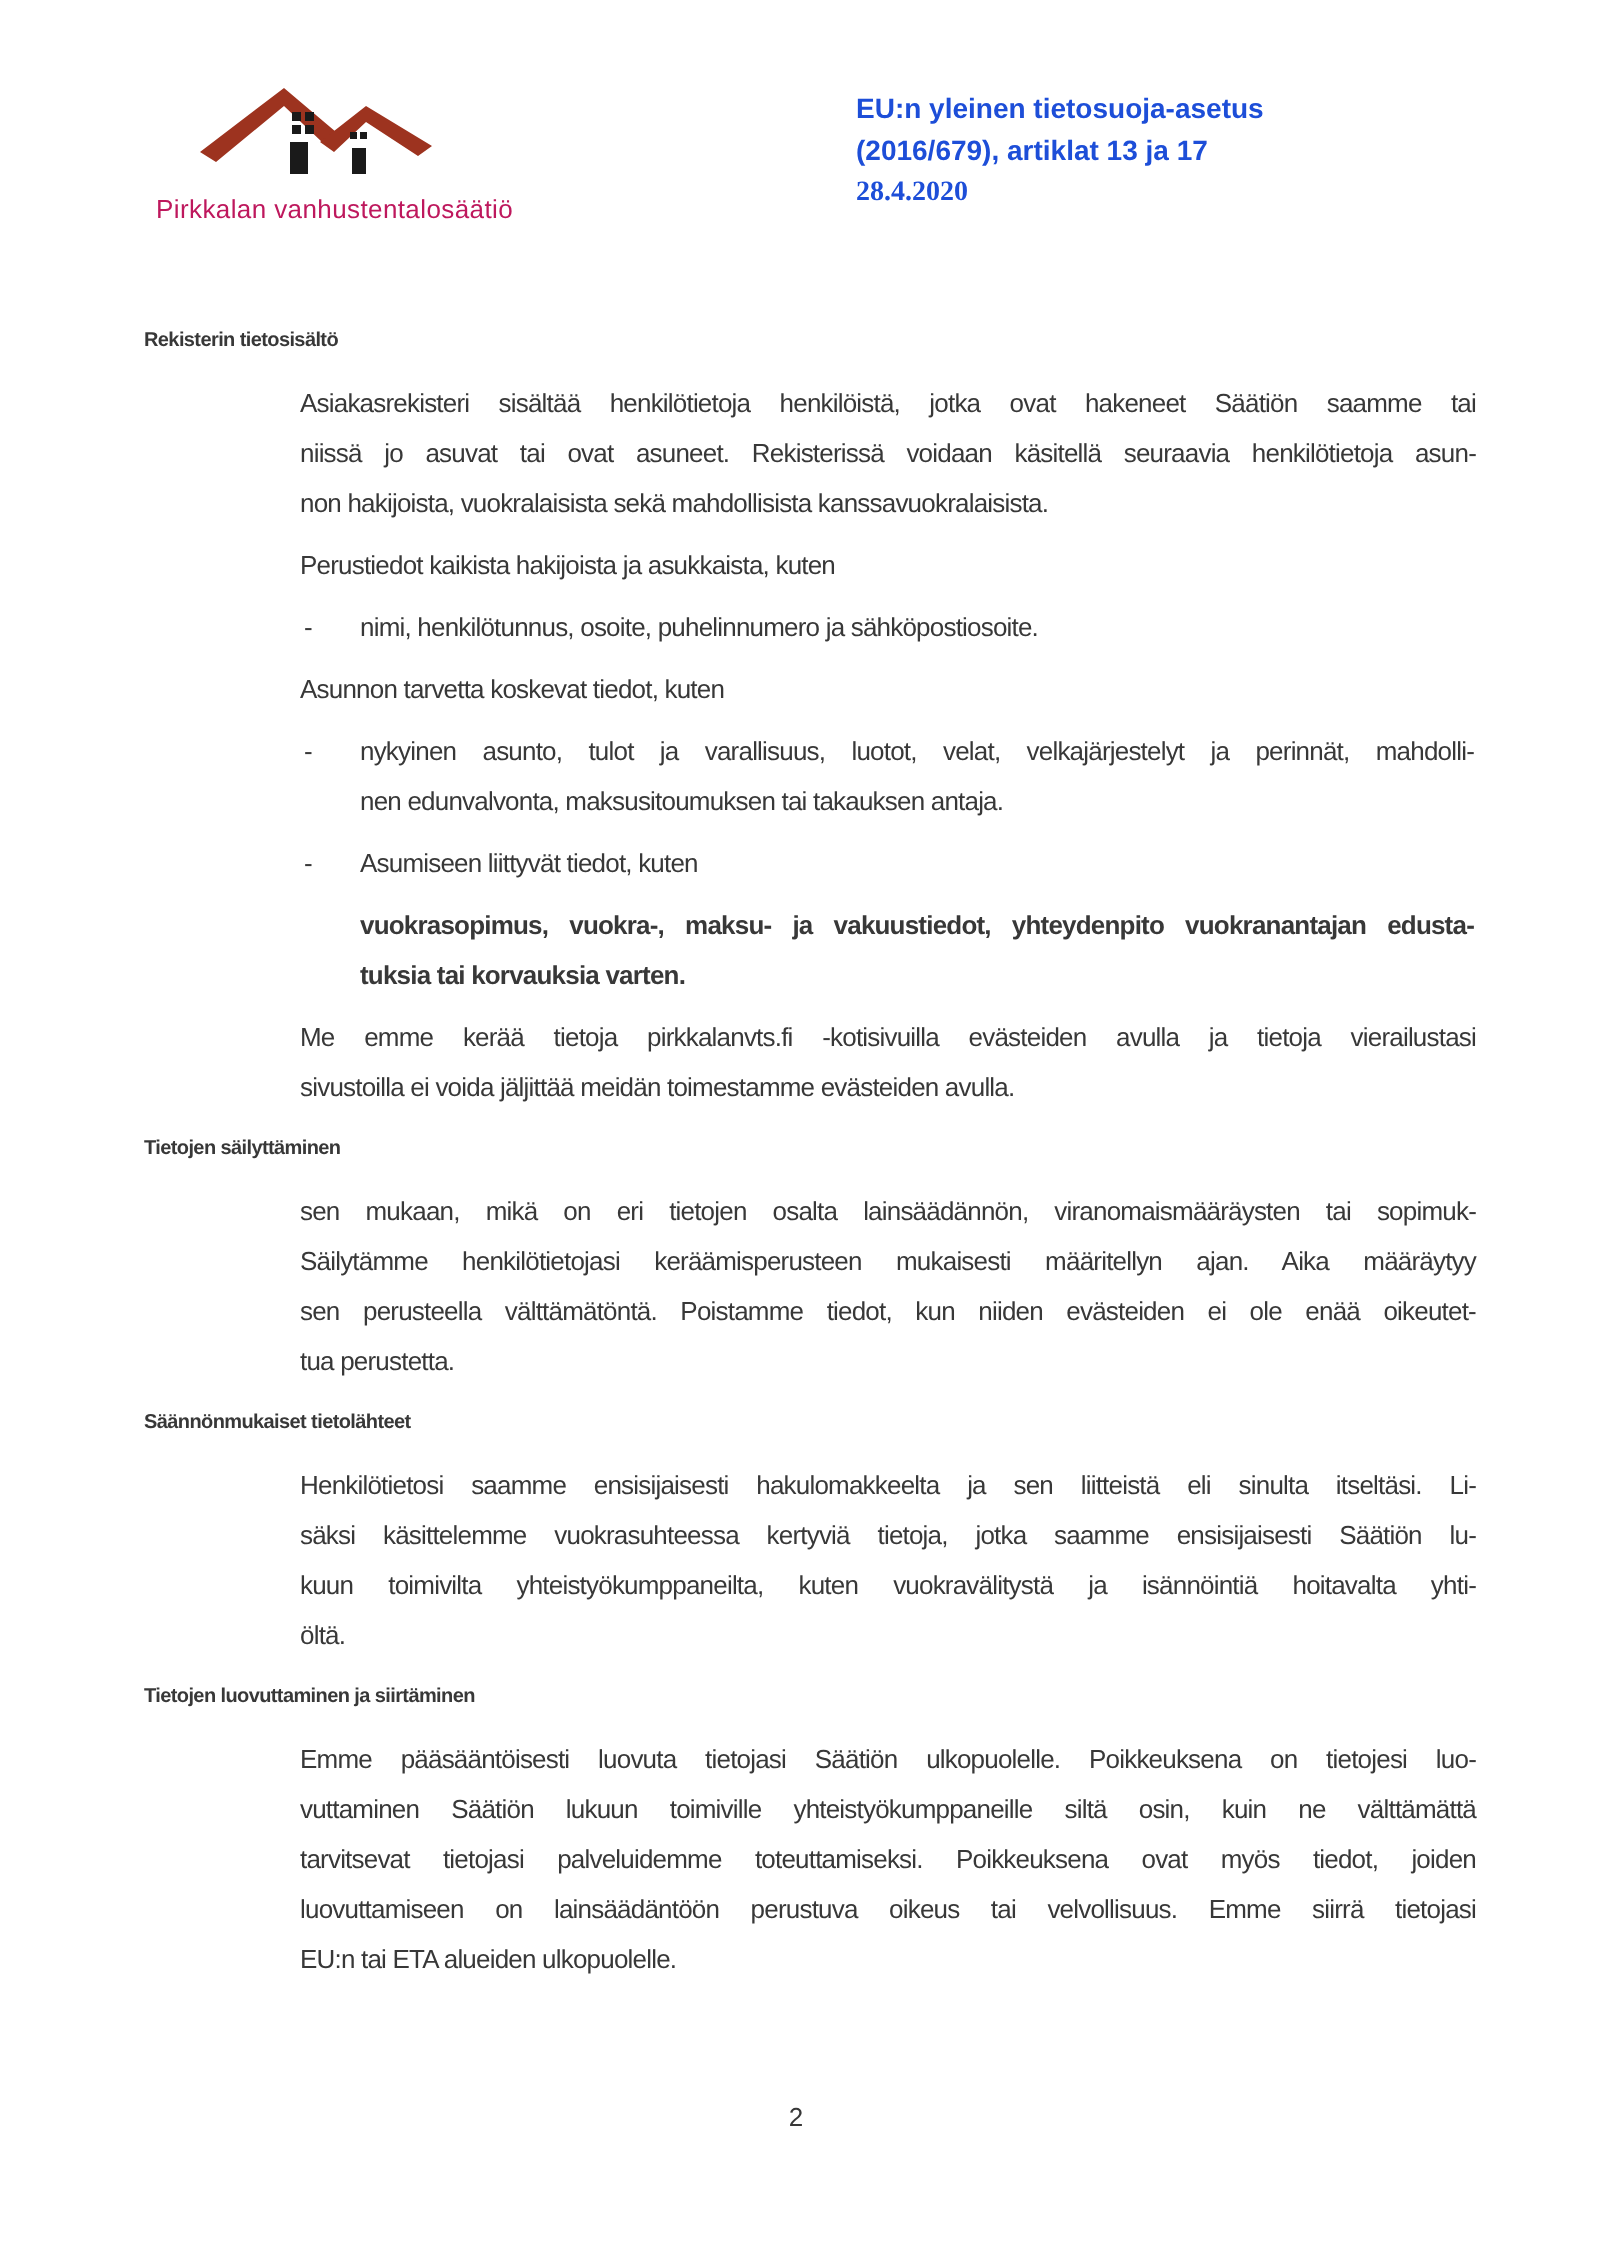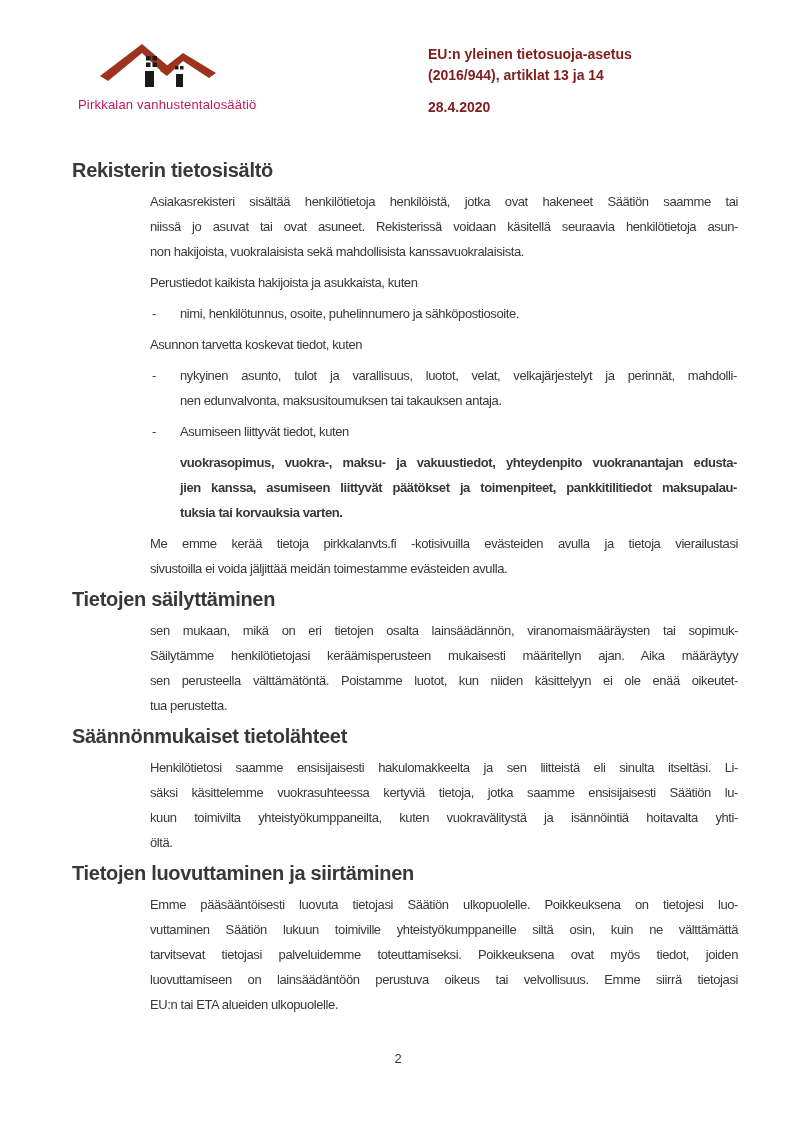--- a/index.html
+++ b/index.html
@@ -31,38 +31,38 @@
     color: #be185d;
     white-space: nowrap;
   }
   .doc-header {
     position: absolute;
     left: 428px;
     top: 44px;
     font-weight: bold;
     font-size: 14px;
     line-height: 21px;
-    color: #7f1d1d;
-  }
-  .doc-date { margin-top: 11px; }
+    color: #1d4ed8;
+  }
+  .doc-date { margin-top: 0; font-family: Liberation Serif, serif; }
 
   
   .content {
     position: absolute;
     left: 72px;
     top: 158px;
     width: 666px;
     font-size: 13px;
     line-height: 25px;
     letter-spacing: -0.4px;
   }
   .block { margin-top: 6px; }
   .block:first-child { margin-top: 0; }
   .sec-heading {
-    font-size: 20px;
+    font-size: 10px;
     font-weight: bold;
     margin: 0;
     margin-top: 6px;
     line-height: 25px;
     letter-spacing: -0.3px;
   }
   .sec-heading:first-child { margin-top: 0; }
   .para   { margin-left: 78px;  width: 588px; }
   .indent { margin-left: 108px; width: 557px; font-weight: bold; }
   .bullet {
@@ -113,21 +113,21 @@
       <rect x="77" y="26" width="3.5" height="3.5" fill="#1a1a1a"></rect>
       <rect x="82" y="26" width="3.5" height="3.5" fill="#1a1a1a"></rect>
 
       <rect x="78" y="34" width="7" height="13" fill="#1a1a1a"></rect>
     </svg>
   </div>
   <div class="logo-name">Pirkkalan vanhustentalosäätiö</div>
 
   <div class="doc-header">
     <div>EU:n yleinen tietosuoja-asetus</div>
-    <div>(2016/944), artiklat 13 ja 14</div>
+    <div>(2016/679), artiklat 13 ja 17</div>
     <div class="doc-date">28.4.2020</div>
   </div>
 
   <div class="content">
 
     <h2 class="sec-heading">Rekisterin tietosisältö</h2>
     <div class="block para">
         <div class="tline">Asiakasrekisteri sisältää henkilötietoja henkilöistä, jotka ovat hakeneet Säätiön saamme tai</div>
         <div class="tline">niissä jo asuvat tai ovat asuneet. Rekisterissä voidaan käsitellä seuraavia henkilötietoja asun-</div>
         <div class="tline">non hakijoista, vuokralaisista sekä mahdollisista kanssavuokralaisista.</div>
@@ -152,33 +152,32 @@
         </div>
     </div>
     <div class="block bullet">
       <span class="bullet-marker">-</span>
       <div>
           <div class="tline">Asumiseen liittyvät tiedot, kuten</div>
         </div>
     </div>
     <div class="block indent">
         <div class="tline">vuokrasopimus, vuokra-, maksu- ja vakuustiedot, yhteydenpito vuokranantajan edusta-</div>
-        <div class="tline">jien kanssa, asumiseen liittyvät päätökset ja toimenpiteet, pankkitilitiedot maksupalau-</div>
         <div class="tline">tuksia tai korvauksia varten.</div>
       </div>
     <div class="block para">
         <div class="tline">Me emme kerää tietoja pirkkalanvts.fi -kotisivuilla evästeiden avulla ja tietoja vierailustasi</div>
         <div class="tline">sivustoilla ei voida jäljittää meidän toimestamme evästeiden avulla.</div>
       </div>
 
     <h2 class="sec-heading">Tietojen säilyttäminen</h2>
     <div class="block para">
         <div class="tline">sen mukaan, mikä on eri tietojen osalta lainsäädännön, viranomaismääräysten tai sopimuk-</div>
         <div class="tline">Säilytämme henkilötietojasi keräämisperusteen mukaisesti määritellyn ajan. Aika määräytyy</div>
-        <div class="tline">sen perusteella välttämätöntä. Poistamme luotot, kun niiden käsittelyyn ei ole enää oikeutet-</div>
+        <div class="tline">sen perusteella välttämätöntä. Poistamme tiedot, kun niiden evästeiden ei ole enää oikeutet-</div>
         <div class="tline">tua perustetta.</div>
       </div>
 
     <h2 class="sec-heading">Säännönmukaiset tietolähteet</h2>
     <div class="block para">
         <div class="tline">Henkilötietosi saamme ensisijaisesti hakulomakkeelta ja sen liitteistä eli sinulta itseltäsi. Li-</div>
         <div class="tline">säksi käsittelemme vuokrasuhteessa kertyviä tietoja, jotka saamme ensisijaisesti Säätiön lu-</div>
         <div class="tline">kuun toimivilta yhteistyökumppaneilta, kuten vuokravälitystä ja isännöintiä hoitavalta yhti-</div>
         <div class="tline">öltä.</div>
       </div>

